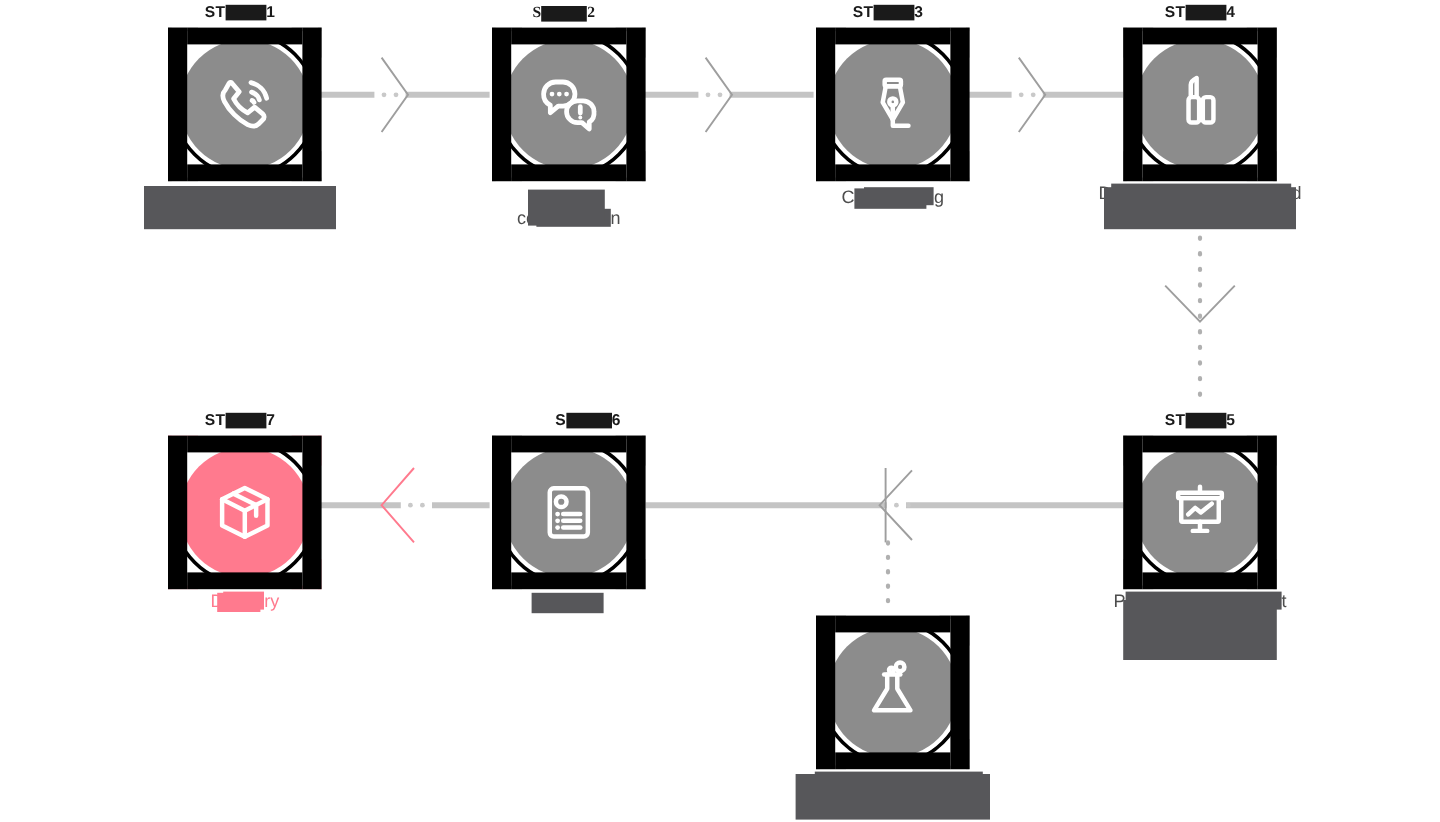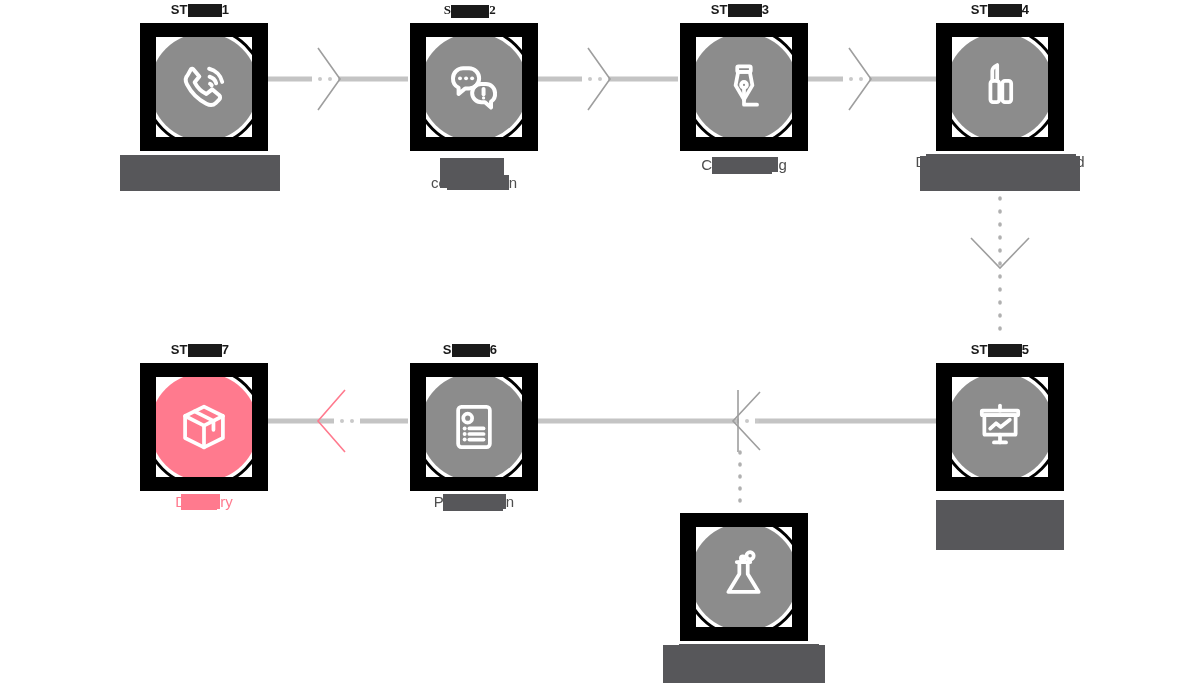--- a/index.html
+++ b/index.html
@@ -339,23 +339,26 @@
         <polyline points="7.8,12.7 10.3,10.4 12.3,12.0 16.2,8.9"></polyline>
         <line x1="12" y1="15.3" x2="12" y2="18.6"></line>
         <line x1="9.4" y1="18.6" x2="14.6" y2="18.6"></line>
       </svg>
     </div>
     <div class="blk l"></div>
     <div class="blk r"></div>
     <div class="blk t" style="left:16px; width:96px; height:14px;"></div>
     <div class="blk b" style="left:16px; width:96px; height:14px;"></div>
   </div>
+  <div class="caption" style="left:890px; top:492px;">
+    <span>P</span><span class="redact-word" style="width:130px;"></span><span>t</span>
+  </div>
   <div class="redact-bar" style="left:936px; top:500px; width:128px; height:50px;"></div>
 
-  <div class="step-badge" style="left:390px; top:342px;">
+  <div class="step-badge" style="left:410px; top:342px;">
     <span>S</span><span class="redact-inline" style="width:38px;"></span><span>6</span>
   </div>
   <div class="node" style="left:410px; top:363px;">
     <svg class="node-ring" viewBox="0 0 124 124">
       <path d="M 62 3 A 59 59 0 1 1 3 62" fill="none" stroke="#000000" stroke-width="3"></path>
     </svg>
     <div class="corner tl"></div>
     <div class="corner tr"></div>
     <div class="corner bl"></div>
     <div class="corner br"></div>
@@ -369,23 +372,20 @@
         <line x1="10.0" y1="15.0" x2="16.1" y2="15.0"></line>
         <circle cx="8.0" cy="17.4" r="0.85" fill="#ffffff" stroke="none"></circle>
         <line x1="10.0" y1="17.4" x2="16.1" y2="17.4"></line>
       </svg>
     </div>
     <div class="blk l"></div>
     <div class="blk r"></div>
     <div class="blk t" style="left:16px; width:96px; height:14px;"></div>
     <div class="blk b" style="left:16px; width:96px; height:14px;"></div>
   </div>
-  <div class="caption" style="left:364px; top:492px;">
-    <span>P</span><span class="redact-word" style="width:62px;"></span><span>n</span>
-  </div>
   <div class="redact-bar" style="left:443px; top:494px; width:60px; height:17px;"></div>
 
   <div class="step-badge" style="left:120px; top:342px;">
     <span>ST</span><span class="redact-inline" style="width:34px;"></span><span>7</span>
   </div>
   <div class="node accent" style="left:140px; top:363px;">
     <svg class="node-ring" viewBox="0 0 124 124">
       <path d="M 62 3 A 59 59 0 1 1 3 62" fill="none" stroke="#000000" stroke-width="3"></path>
     </svg>
     <div class="corner tl"></div>

